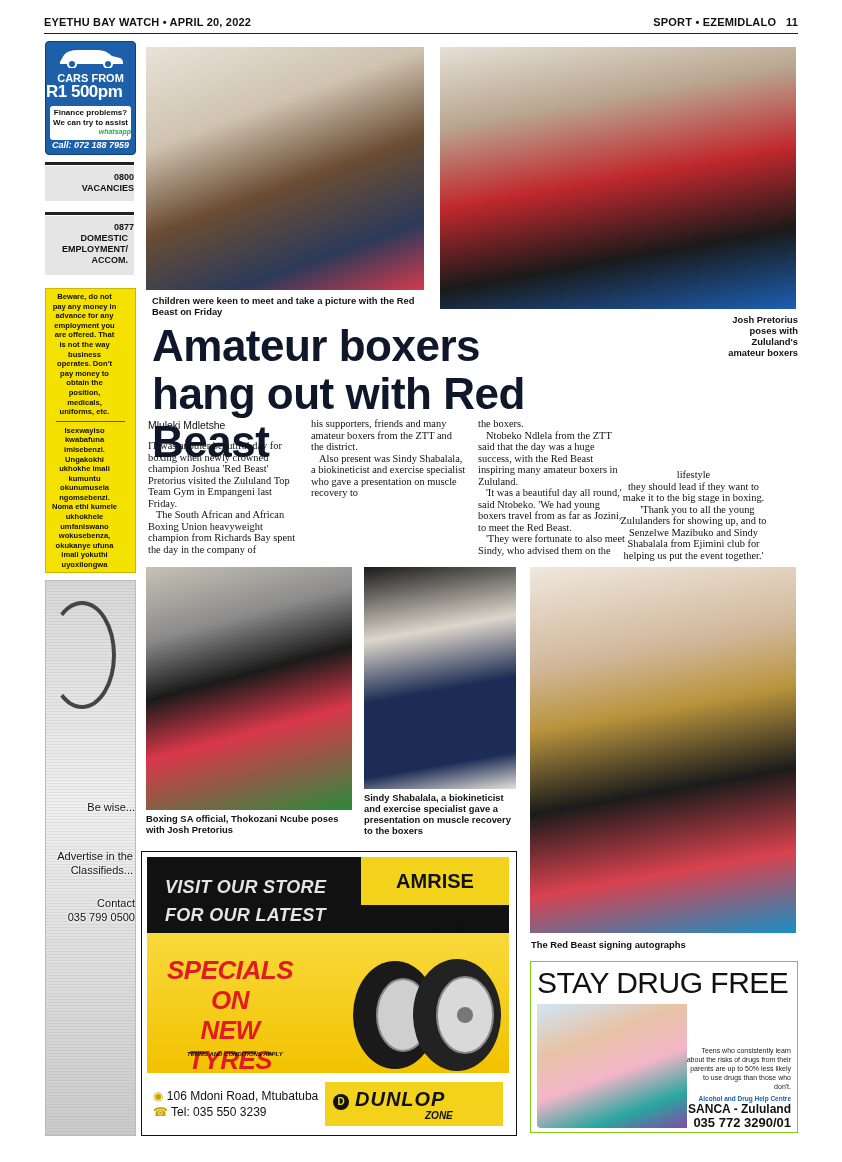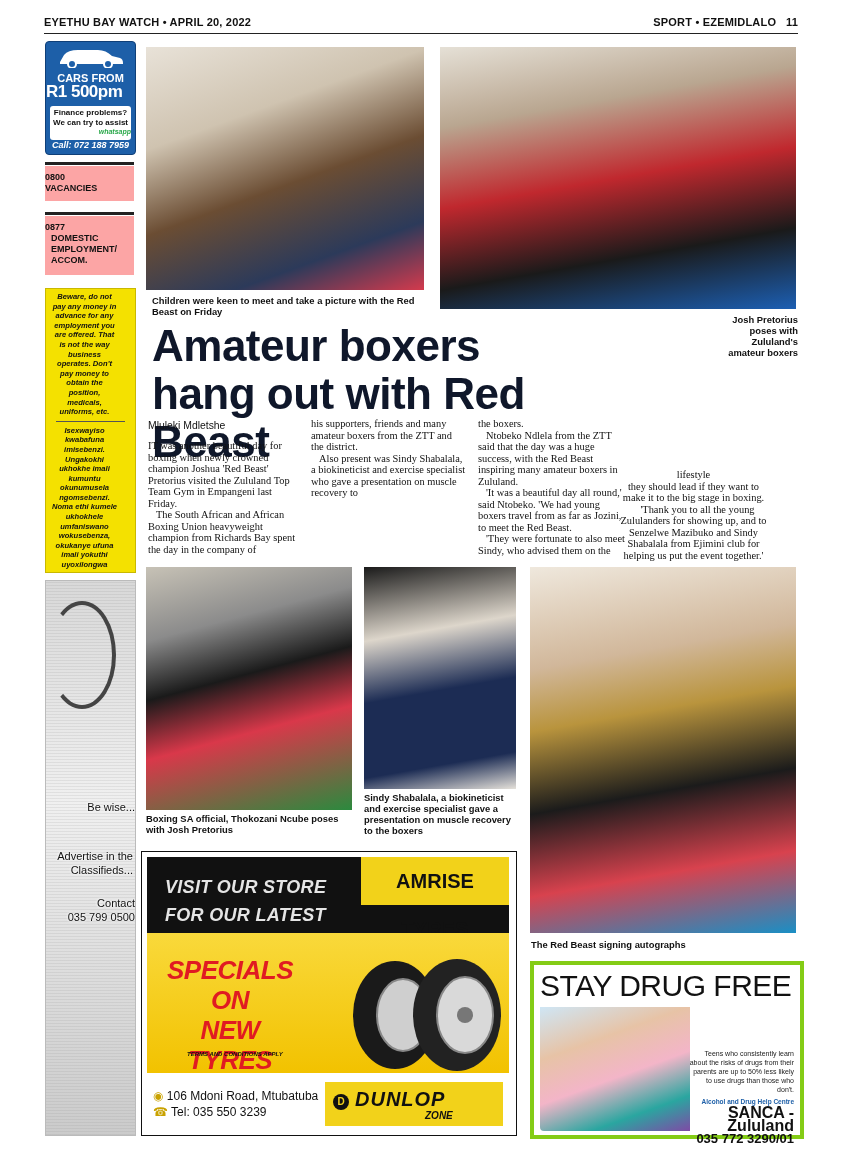--- a/index.html
+++ b/index.html
@@ -11,24 +11,24 @@
   .hdr .r{position:absolute;right:0;top:2px;}
   .hdr-rule{left:44px;top:33px;width:754px;height:1px;background:#222;}
   
   .cars{left:45px;top:41px;width:89px;height:112px;background:#1d5fa8;border:1px solid #0f3f78;border-radius:4px;color:#fff;overflow:hidden;}
   .cars .car{position:absolute;left:10px;top:4px;width:68px;height:22px;}
   .cars .t1{position:absolute;left:0;width:100%;top:30px;text-align:center;font-weight:bold;font-size:11px;}
   .cars .t2{position:absolute;left:0;width:100%;top:40px;text-align:left;font-weight:bold;font-size:17px;letter-spacing:-0.5px;}
   .cars .fin{position:absolute;left:4px;right:4px;top:64px;height:32px;background:#fff;color:#111;border-radius:3px;font-size:8px;font-weight:bold;text-align:center;line-height:10px;padding-top:2px;}
   .cars .wa{position:absolute;right:4px;top:86px;font-size:7px;color:#2aa84a;font-style:italic;font-weight:bold;}
   .cars .call{position:absolute;left:0;width:100%;top:98px;text-align:center;font-size:9px;font-weight:bold;font-style:italic;}
-  .classbox{left:45px;width:89px;background:#fca5a5;text-align:left;font-size:9px;font-weight:bold;line-height:11px;border-top:3px solid #222;}
+  .classbox{left:45px;width:89px;background:#e5e5e5;text-align:right;font-size:9px;font-weight:bold;line-height:11px;border-top:3px solid #222;}
   .classbox .inner{border-top:1px solid #fff;padding-top:6px;}
   .warn{left:45px;top:288px;width:89px;height:283px;background:#f4e100;border:1px solid #c9b800;font-size:7.6px;font-weight:bold;text-align:center;line-height:9.6px;overflow:hidden;}
-  .warn p{margin:3px 17px 3px 5px;font-style:italic;}
+  .warn p{margin:3px 17px 3px 5px;}
   .warn hr{border:0;border-top:1px solid #555;margin:4px 10px;}
   .newsprint{left:45px;top:580px;width:89px;height:554px;background:repeating-linear-gradient(0deg,#d9d9d9 0 1px,#ececec 1px 3px);border:1px solid #bbb;overflow:hidden;}
   .newsprint .shade{position:absolute;left:0;top:0;width:100%;height:100%;background:linear-gradient(180deg,rgba(180,180,180,.35),rgba(255,255,255,.2) 40%,rgba(170,170,170,.5));}
   .newsprint .glasses{position:absolute;left:2px;top:20px;width:60px;height:100px;border:4px solid #444;border-radius:50%;border-left-color:transparent;}
   .np-text{position:absolute;left:0;width:100%;text-align:right;font-size:11px;color:#111;text-shadow:0 0 3px #fff,0 0 3px #fff;}
   
   .photo{overflow:hidden;}
   .ph1{left:146px;top:47px;width:278px;height:243px;background:linear-gradient(160deg,#e8e2d8 0%,#cfc3b0 30%,#6b4d33 55%,#2c3a5a 80%,#d43a4d 100%);}
   .ph2{left:440px;top:47px;width:356px;height:262px;background:linear-gradient(170deg,#e5e0d6 0%,#b9a690 25%,#c0282e 50%,#1a1a1a 75%,#1c5fb3 100%);}
   .ph3{left:146px;top:567px;width:206px;height:243px;background:linear-gradient(165deg,#c7c2b6 0%,#8b8b8b 25%,#1a1a1a 45%,#d9384a 65%,#2b8a3e 100%);}
@@ -49,26 +49,26 @@
   .tyre-body{position:absolute;left:5px;top:81px;width:362px;height:140px;background:linear-gradient(180deg,#f9d93b,#f2c200);}
   .specials{position:absolute;left:8px;top:22px;width:150px;text-align:center;color:#e01b22;font-weight:bold;font-style:italic;font-size:26px;line-height:30px;letter-spacing:-0.5px;}
   .terms{position:absolute;left:40px;top:118px;font-size:6px;font-weight:bold;font-style:italic;}
   .tyres{position:absolute;left:200px;top:22px;width:160px;height:116px;}
   .tyre-bottom{position:absolute;left:5px;top:222px;width:362px;height:56px;background:#fff;}
   .addr{position:absolute;left:6px;top:14px;font-size:12px;line-height:16px;}
   .dunlop{position:absolute;left:178px;top:8px;width:178px;height:44px;background:#f2d21a;}
   .dunlop .dl{position:absolute;left:30px;top:6px;font-weight:bold;font-style:italic;font-size:20px;letter-spacing:1px;}
   .dunlop .zone{position:absolute;left:100px;top:28px;font-weight:bold;font-style:italic;font-size:10px;}
   .dunlop .logo{position:absolute;left:8px;top:12px;width:16px;height:16px;border-radius:50%;background:#111;color:#f2d21a;font-size:10px;line-height:16px;text-align:center;font-weight:bold;}
-  .drug-ad{left:530px;top:961px;width:266px;height:170px;border:4px solid #84cc16;background:#fff;}
+  .drug-ad{left:530px;top:961px;width:266px;height:170px;border:1px solid #84cc16;background:#fff;}
   .drug-title{position:absolute;left:6px;top:4px;font-size:30px;letter-spacing:-0.5px;color:#111;}
   .drug-photo{position:absolute;left:6px;top:42px;width:150px;height:124px;background:linear-gradient(160deg,#cfe6f5 0%,#e7c3a6 30%,#f3b5c8 55%,#2aa6a0 80%,#7f4aa6 100%);border-radius:0 0 0 4px;}
   .drug-text{position:absolute;right:6px;top:84px;width:106px;font-size:7px;line-height:9px;text-align:right;color:#222;}
   .drug-text .centre{color:#1d5fa8;font-weight:bold;font-size:6.5px;margin-top:3px;}
-  .drug-text .sanca{font-weight:bold;font-size:16px;line-height:13px;color:#111;}
+  .drug-text .sanca{font-weight:bold;font-size:12px;line-height:13px;color:#111;}
   .drug-text .ph{font-weight:bold;font-size:13px;line-height:14px;color:#111;}
 </style>
 </head>
 <body>
 
 <div class="abs hdr">
   <span class="l">EYETHU BAY WATCH • APRIL 20, 2022</span>
   <span class="r"><span>SPORT • EZEMIDLALO</span>&nbsp;&nbsp;&nbsp;<span>11</span></span>
 </div>
 <div class="abs hdr-rule"></div>

